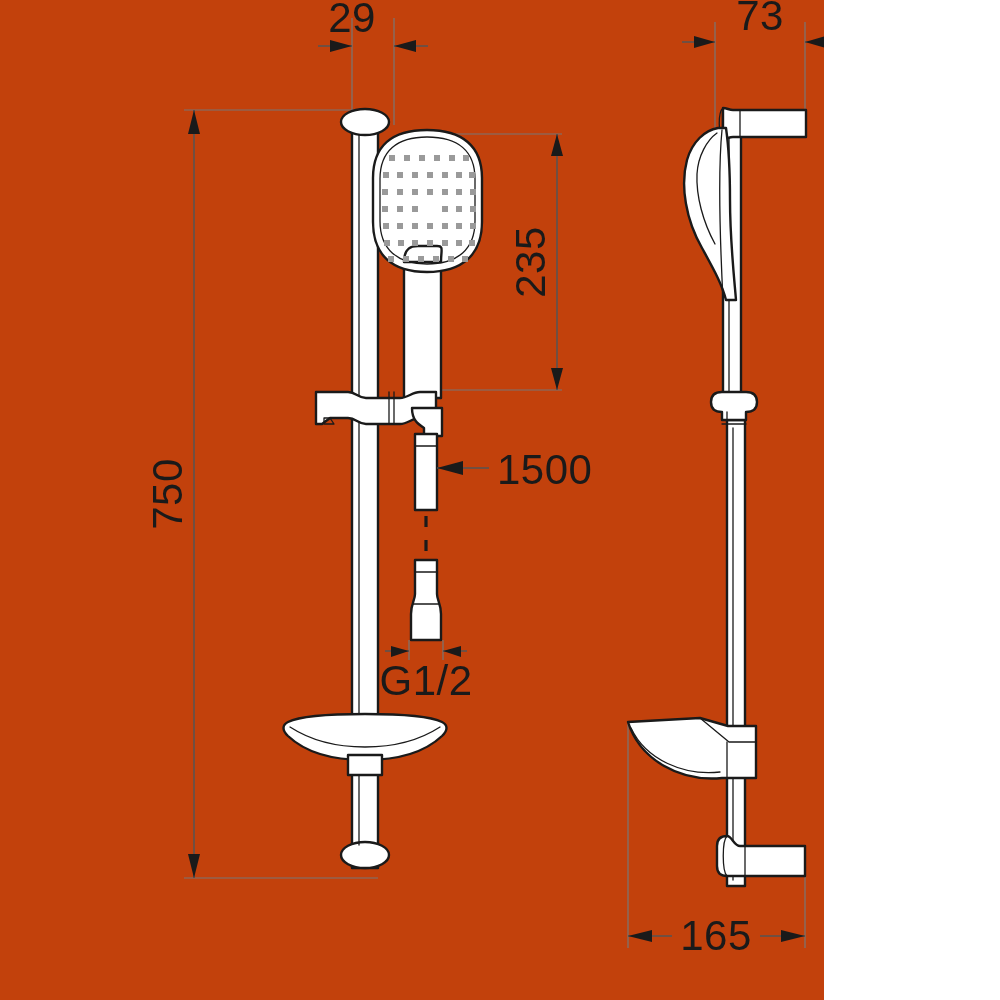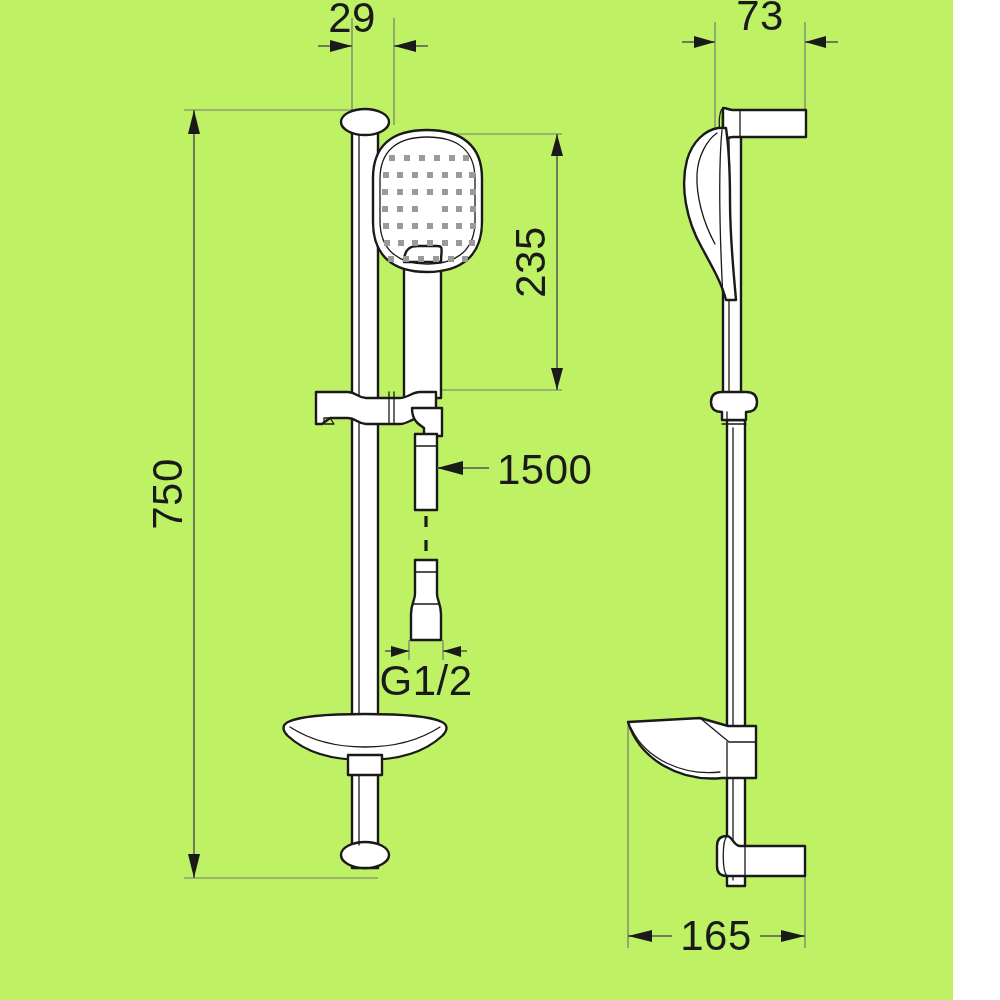--- a/index.html
+++ b/index.html
@@ -6,23 +6,23 @@
   html, body {
     margin: 0;
     padding: 0;
     background: #ffffff;
   }
   body {
     font-family: "Liberation Sans", sans-serif;
   }
   #canvas-wrap {
     position: relative;
-    width: 953px;
+    width: 824px;
     height: 1000px;
-    background: #bef264;
+    background: #c2410c;
     overflow: hidden;
   }
   svg#drawing {
     display: block;
     width: 1000px;
     height: 1000px;
   }
   .outline {
     fill: #ffffff;
     stroke: #1a1a1a;

